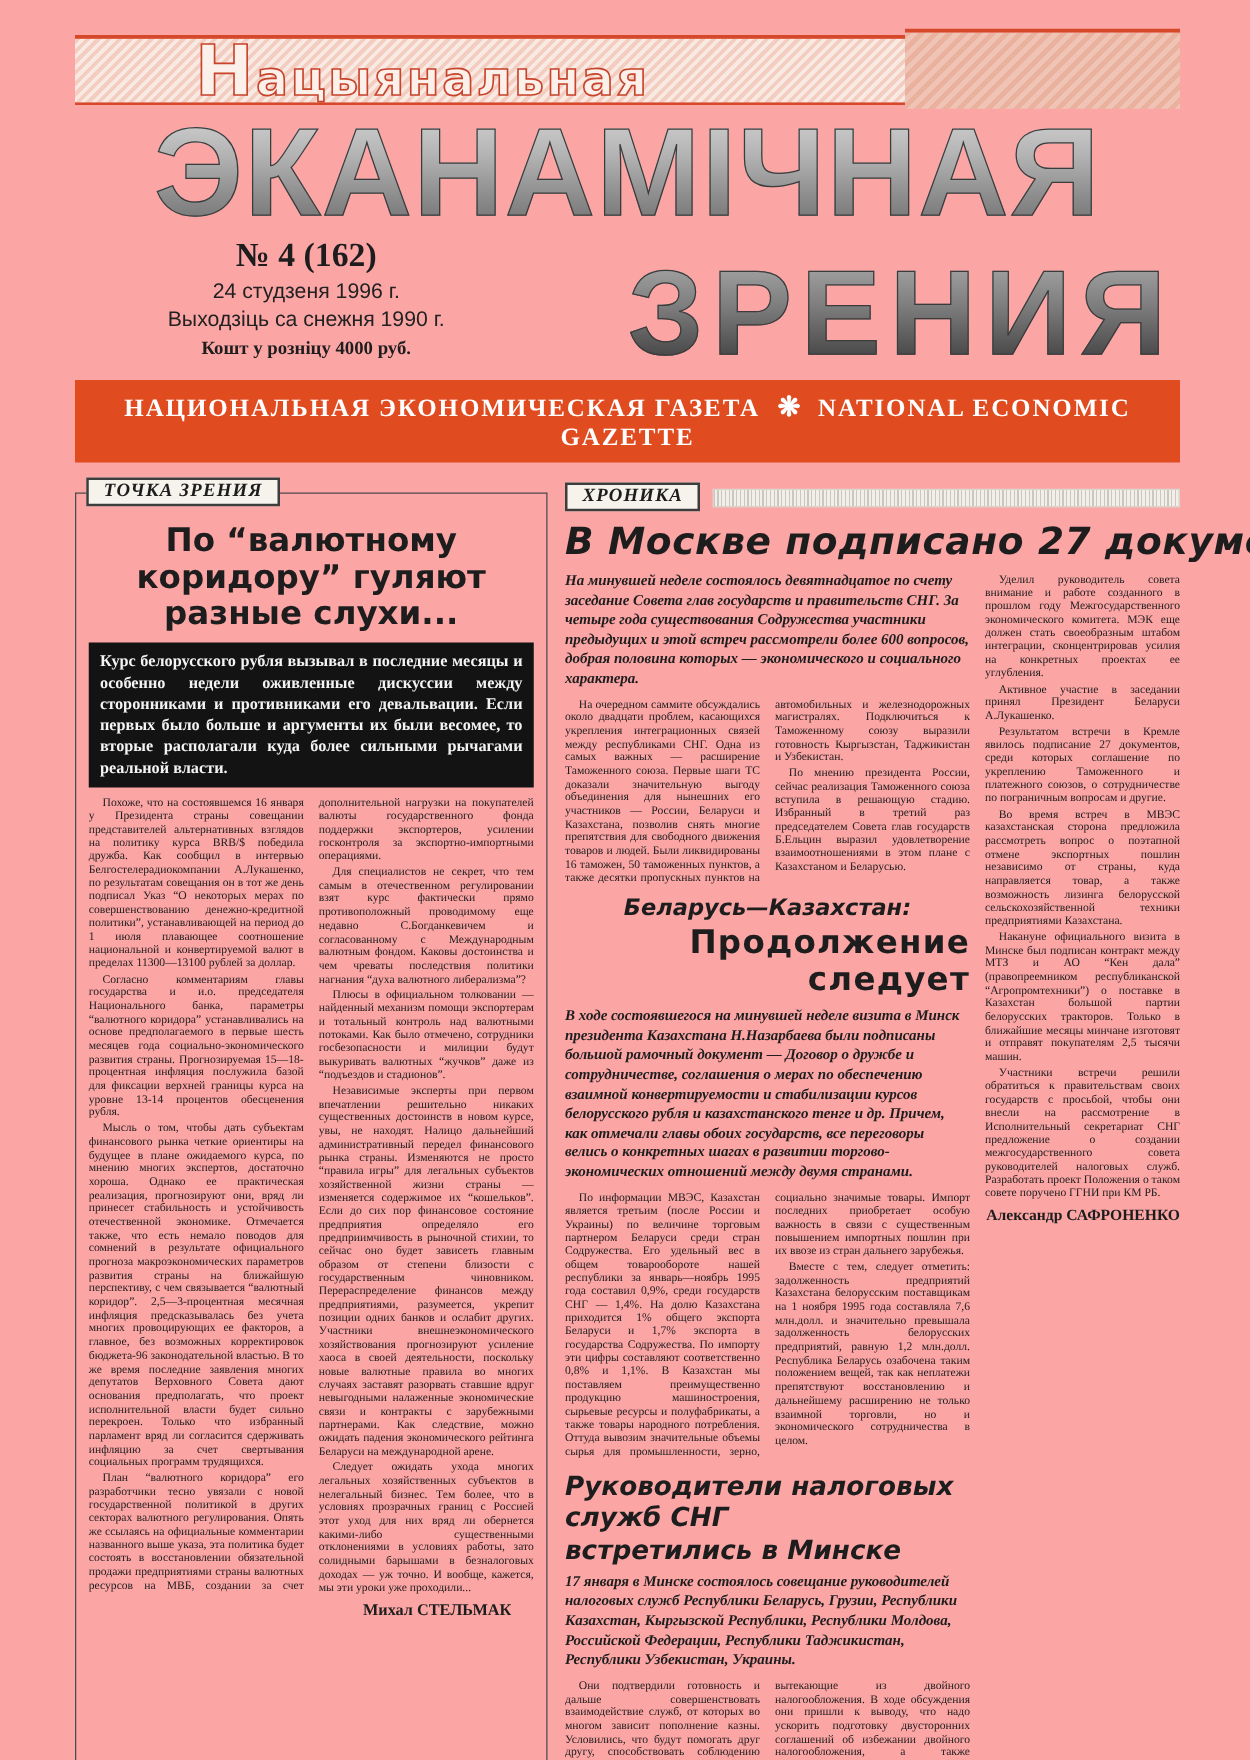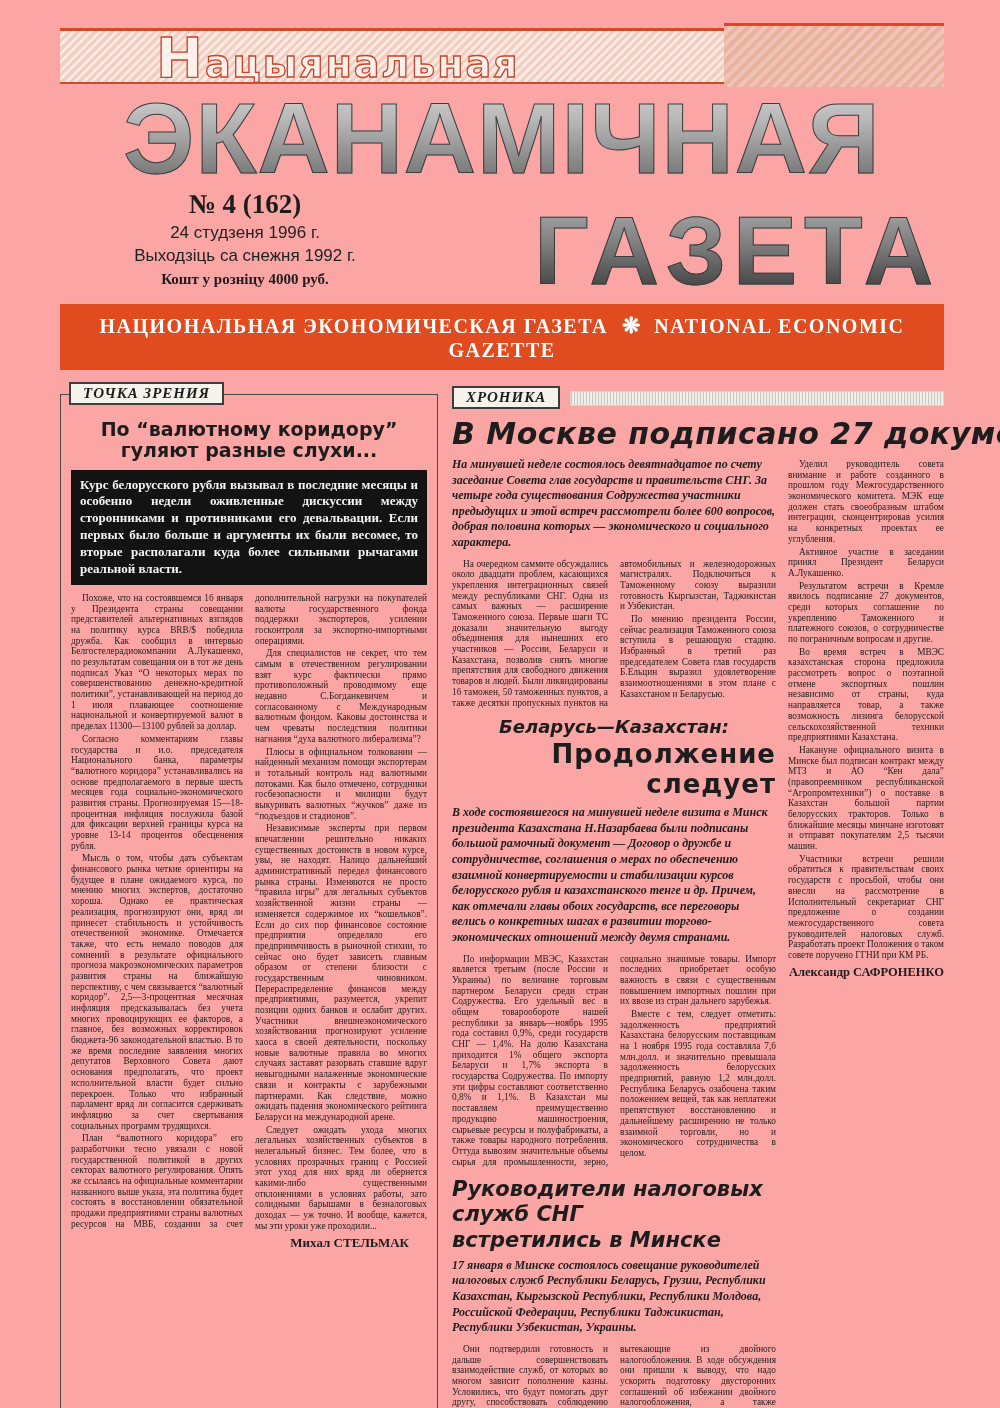--- a/index.html
+++ b/index.html
@@ -61,21 +61,21 @@
   .content { display:grid; grid-template-columns:378px 1fr; column-gap:14px; margin-top:16px; }
   
   .opinion-box { border:1.5px solid #4a4a4a; padding:8px 10px 6px; position:relative; margin-top:8px; }
   .sec-label {
     display:inline-block; background:#f5f3ec; border:2px solid #3d3d3d;
     font-family:"Liberation Serif",serif; font-style:italic; font-weight:700;
     font-size:15px; padding:1px 12px; letter-spacing:1px;
   }
   .opinion-box .sec-label { position:absolute; top:-13px; left:8px; }
   .opinion-headline {
-    font-family:"DejaVu Sans",sans-serif; font-weight:700; font-size:19px;
+    font-family:"DejaVu Sans",sans-serif; font-weight:700; font-size:26px;
     line-height:1.12; text-align:center; margin:16px 4px 8px;
   }
   .opinion-lead {
     background:#131313; color:#f4f4f4; padding:7px 9px;
     font-family:"Liberation Serif",serif; font-weight:700;
     font-size:13px; line-height:1.3; text-align:justify;
   }
   .body-cols { column-count:2; column-gap:12px; margin-top:8px; }
   .body-cols p, .rail p {
     font-size:9.3px; line-height:1.15; text-align:justify; text-indent:11px;
@@ -119,24 +119,24 @@
   <header>
     <div class="kicker-band">
       <div class="kicker-text">Нацыянальная</div>
       <div class="kicker-solid"></div>
     </div>
     <div class="gazette-title">ЭКАНАМІЧНАЯ</div>
     <div class="masthead-row">
       <div class="issue-block">
         <div class="issue-no">№ 4 (162)</div>
         <div class="issue-date">24 студзеня 1996 г.</div>
-        <div class="issue-since">Выходзіць са снежня 1992 г.</div>
+        <div class="issue-since">Выходзіць са снежня 1990 г.</div>
         <div class="issue-price">Кошт у розніцу 4000 руб.</div>
       </div>
-      <div class="gazette-title2">ГАЗЕТА</div>
+      <div class="gazette-title2">ЗРЕНИЯ</div>
     </div>
     <div class="red-strip">
       <span>НАЦИОНАЛЬНАЯ ЭКОНОМИЧЕСКАЯ ГАЗЕТА</span><span class="star">❋</span><span>NATIONAL ECONOMIC GAZETTE</span>
     </div>
   </header>
 
   <div class="content">
 
     <article class="opinion-box">
       <div class="sec-label">ТОЧКА ЗРЕНИЯ</div>

